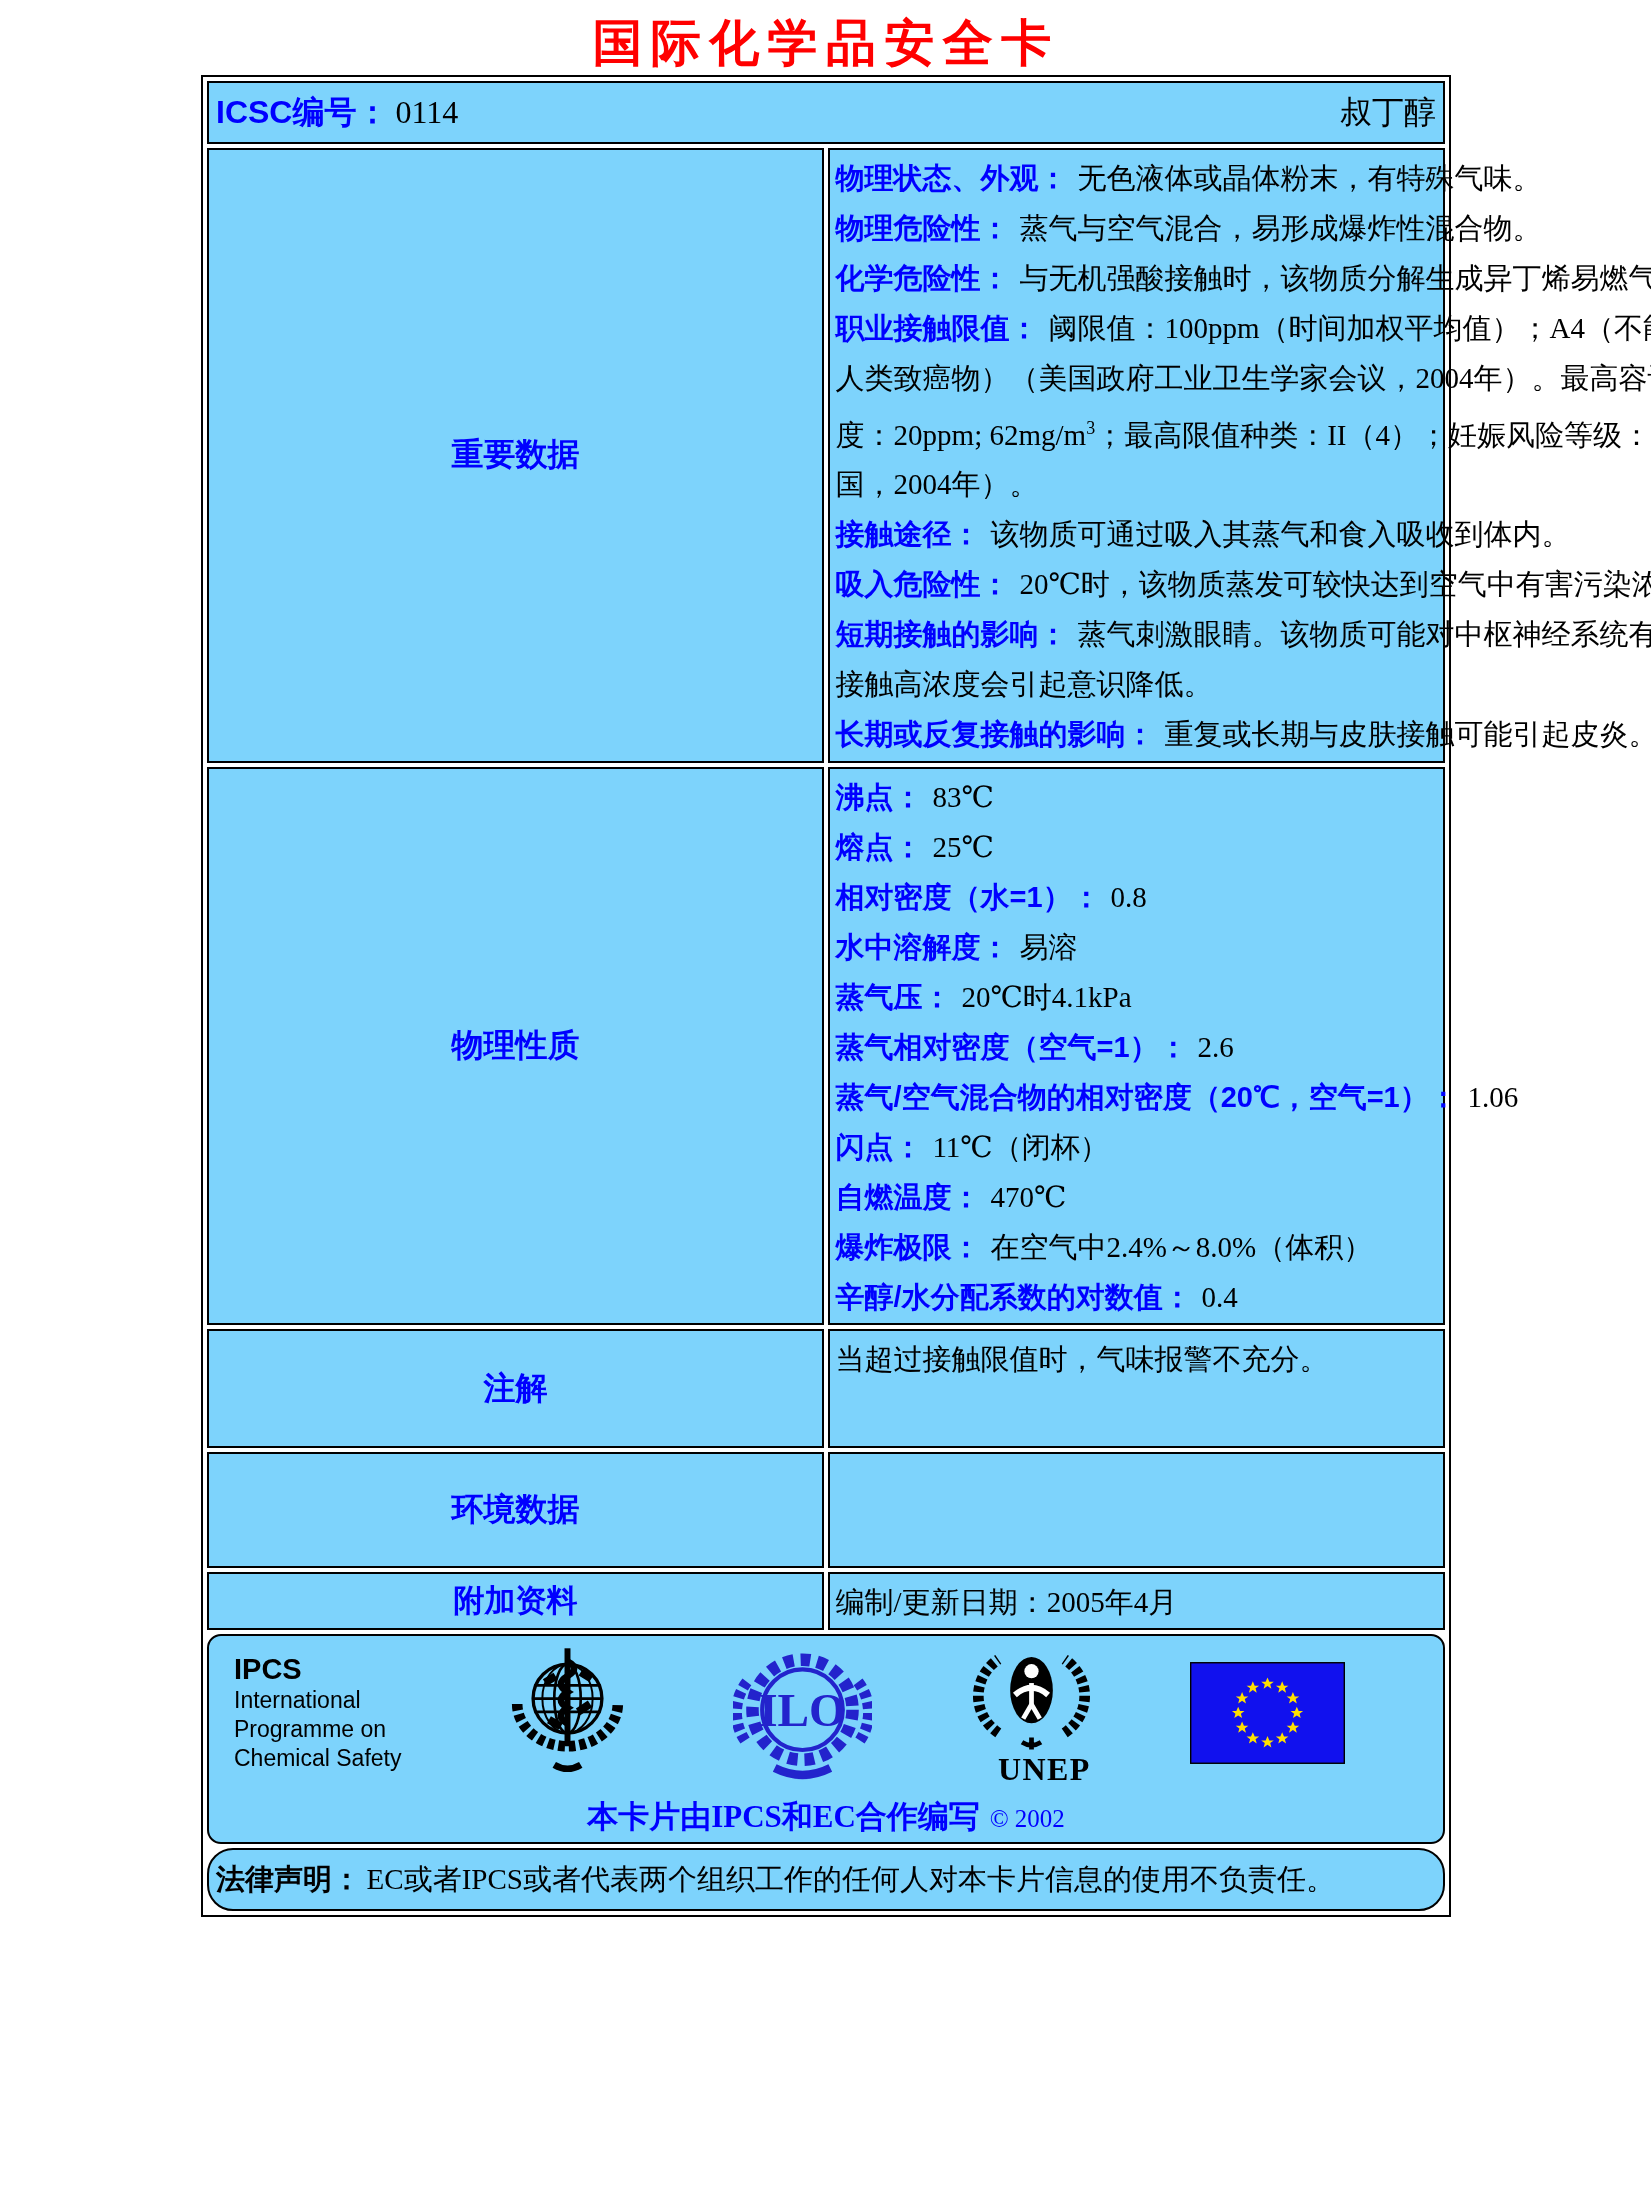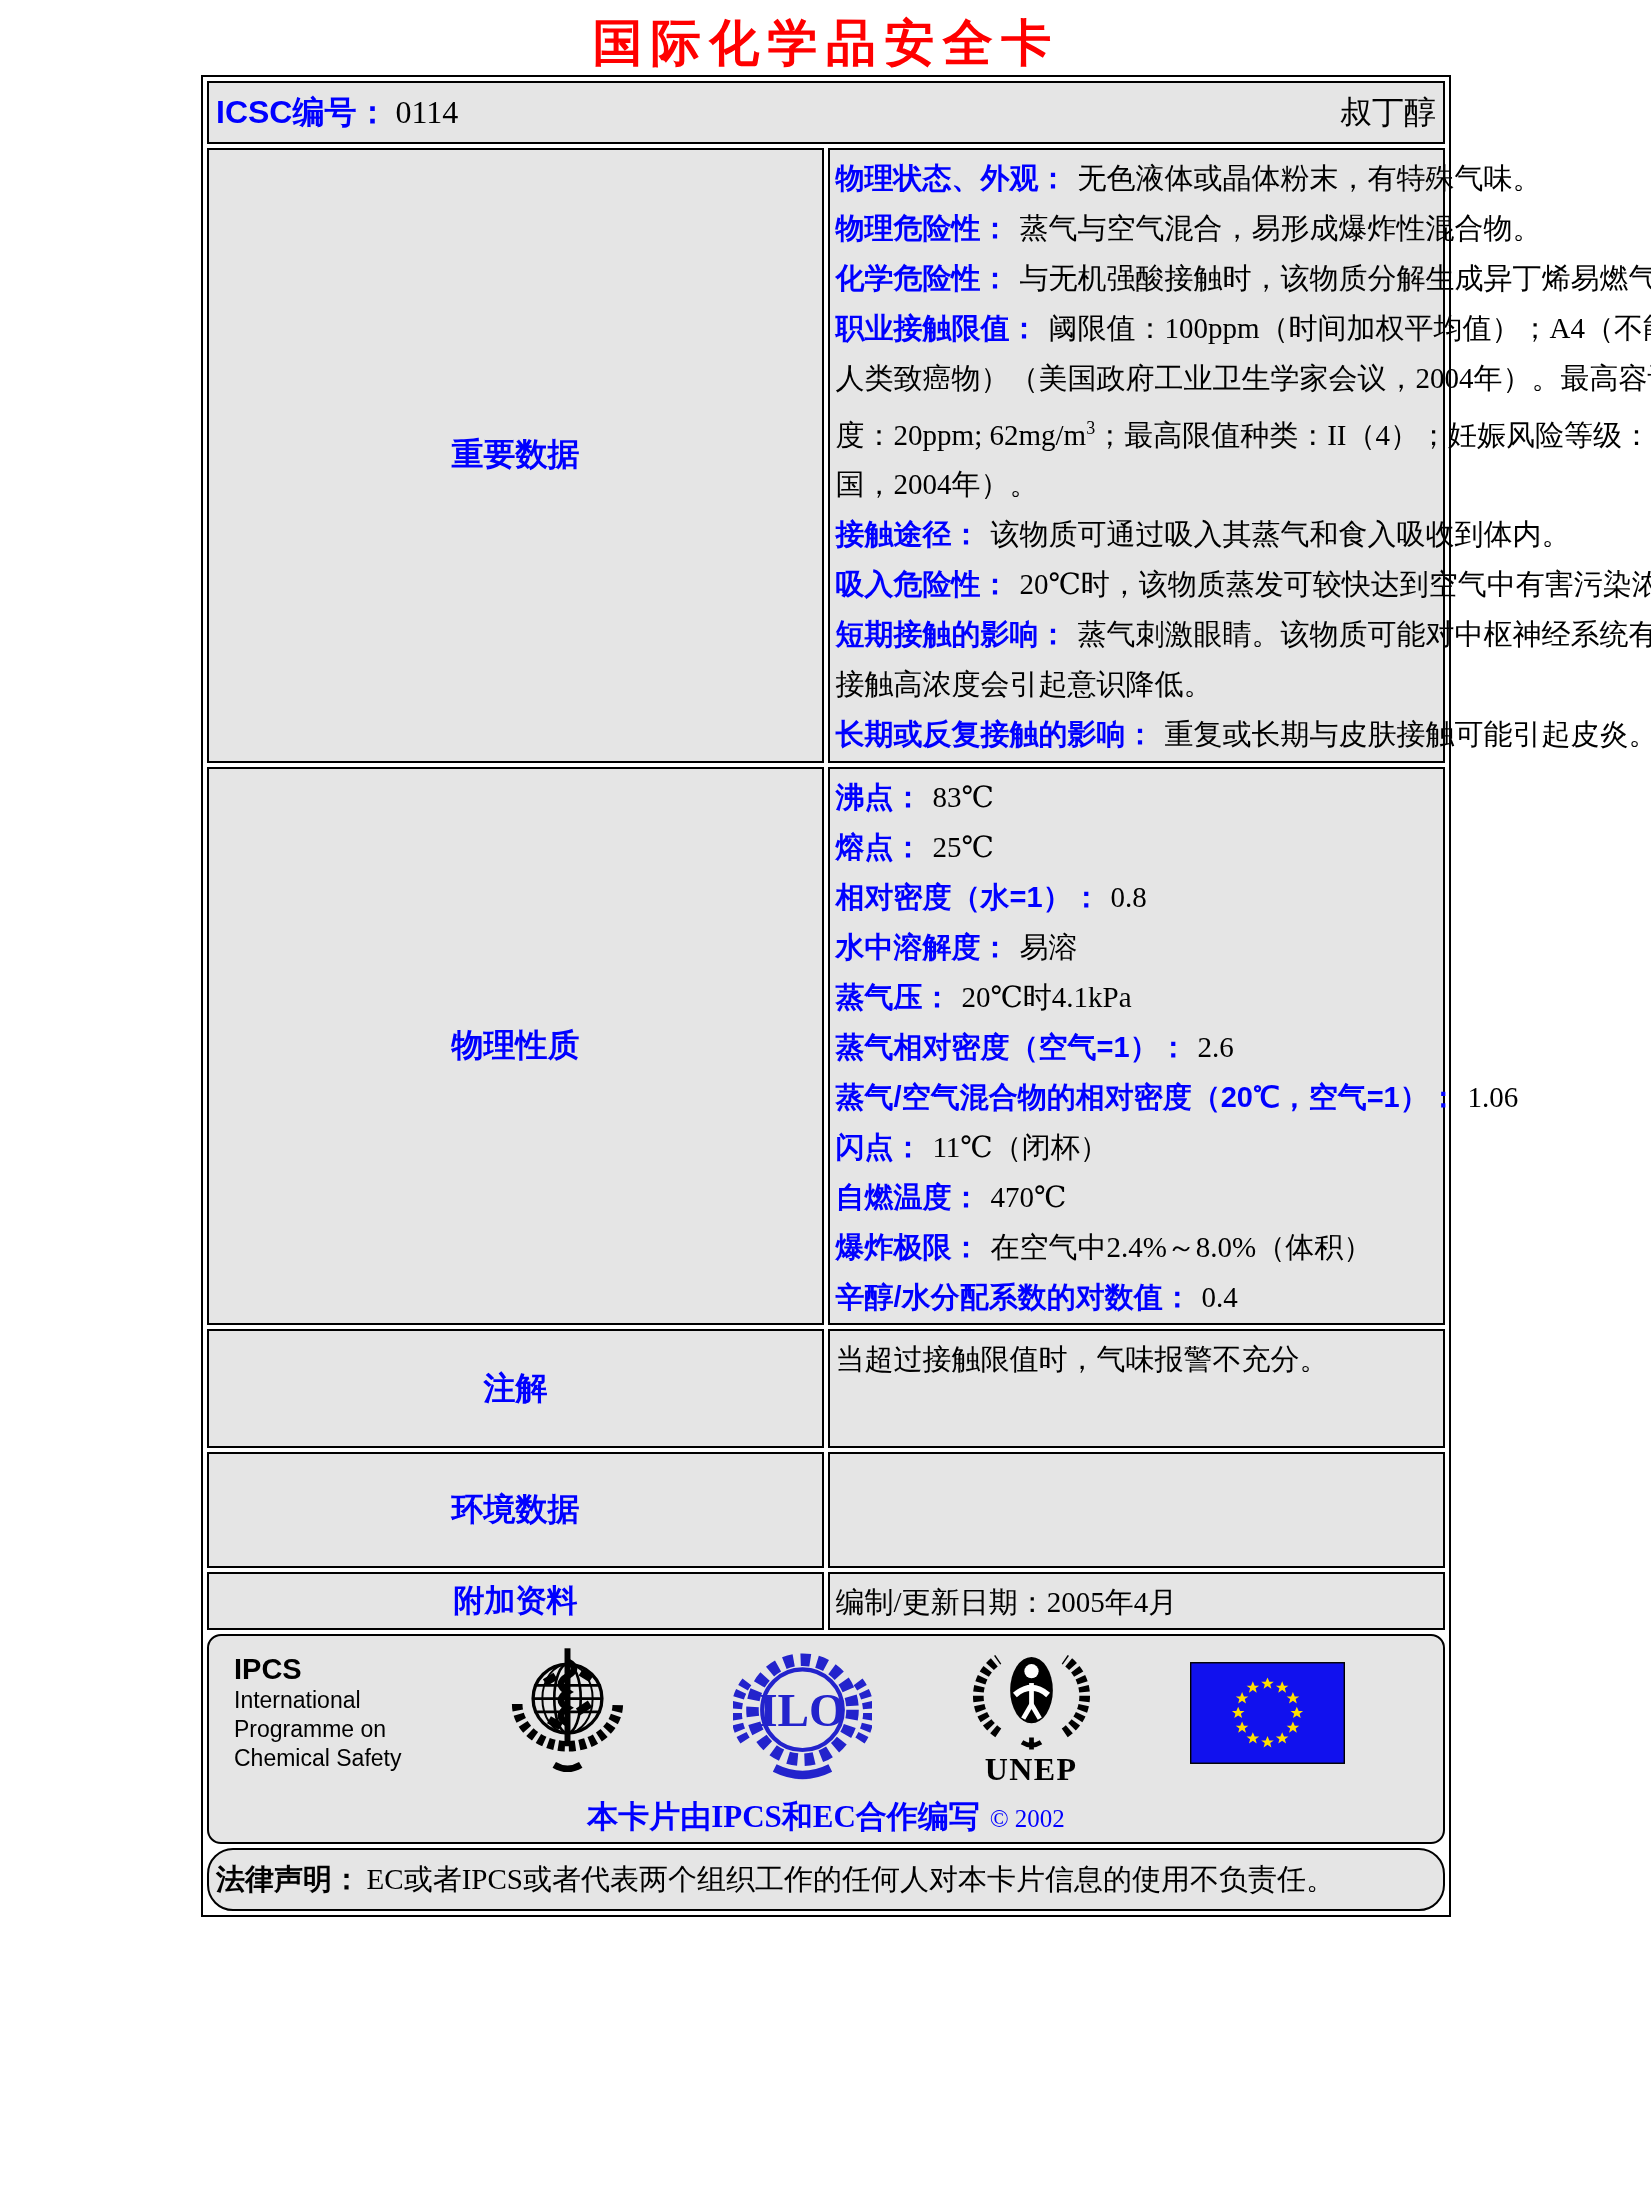--- a/index.html
+++ b/index.html
@@ -21,21 +21,21 @@
   }
   table.card{
     margin-left:201px;
     width:1250px;
     border:2.8px solid #000;
     border-collapse:separate;
     border-spacing:4.9px;
     background:#fff;
     table-layout:fixed;
   }
-  td{border:2.1px solid #000;background:#e5e5e5;}
+  td{border:2.1px solid #000;background:#7dd3fc;}
   td.lblcol{
     width:166px;
     text-align:center;
     vertical-align:middle;
     color:#0000ff;
     font-family:"Liberation Sans","DejaVu Sans",sans-serif;
     font-weight:bold;
     font-size:32px;
   }
   td.content{
@@ -80,21 +80,21 @@
     padding:0 98px 0 25px;
     height:139px;
   }
   .ipcs-block{
     font-family:"Liberation Sans","DejaVu Sans",sans-serif;
     font-size:23px;
     line-height:29px;
     color:#000;
   }
   .ipcs-acronym{font-weight:bold;font-size:29px;line-height:33px;}
-  .unep-block{text-align:center;}
+  .unep-block{text-align:right;}
   .unep-label{
     font-family:"Liberation Serif","DejaVu Serif",serif;
     font-weight:bold;
     font-size:32px;
     letter-spacing:1.4px;
     margin-top:-4.2px;
   }
   .caption{
     text-align:center;
     margin-top:14px;

